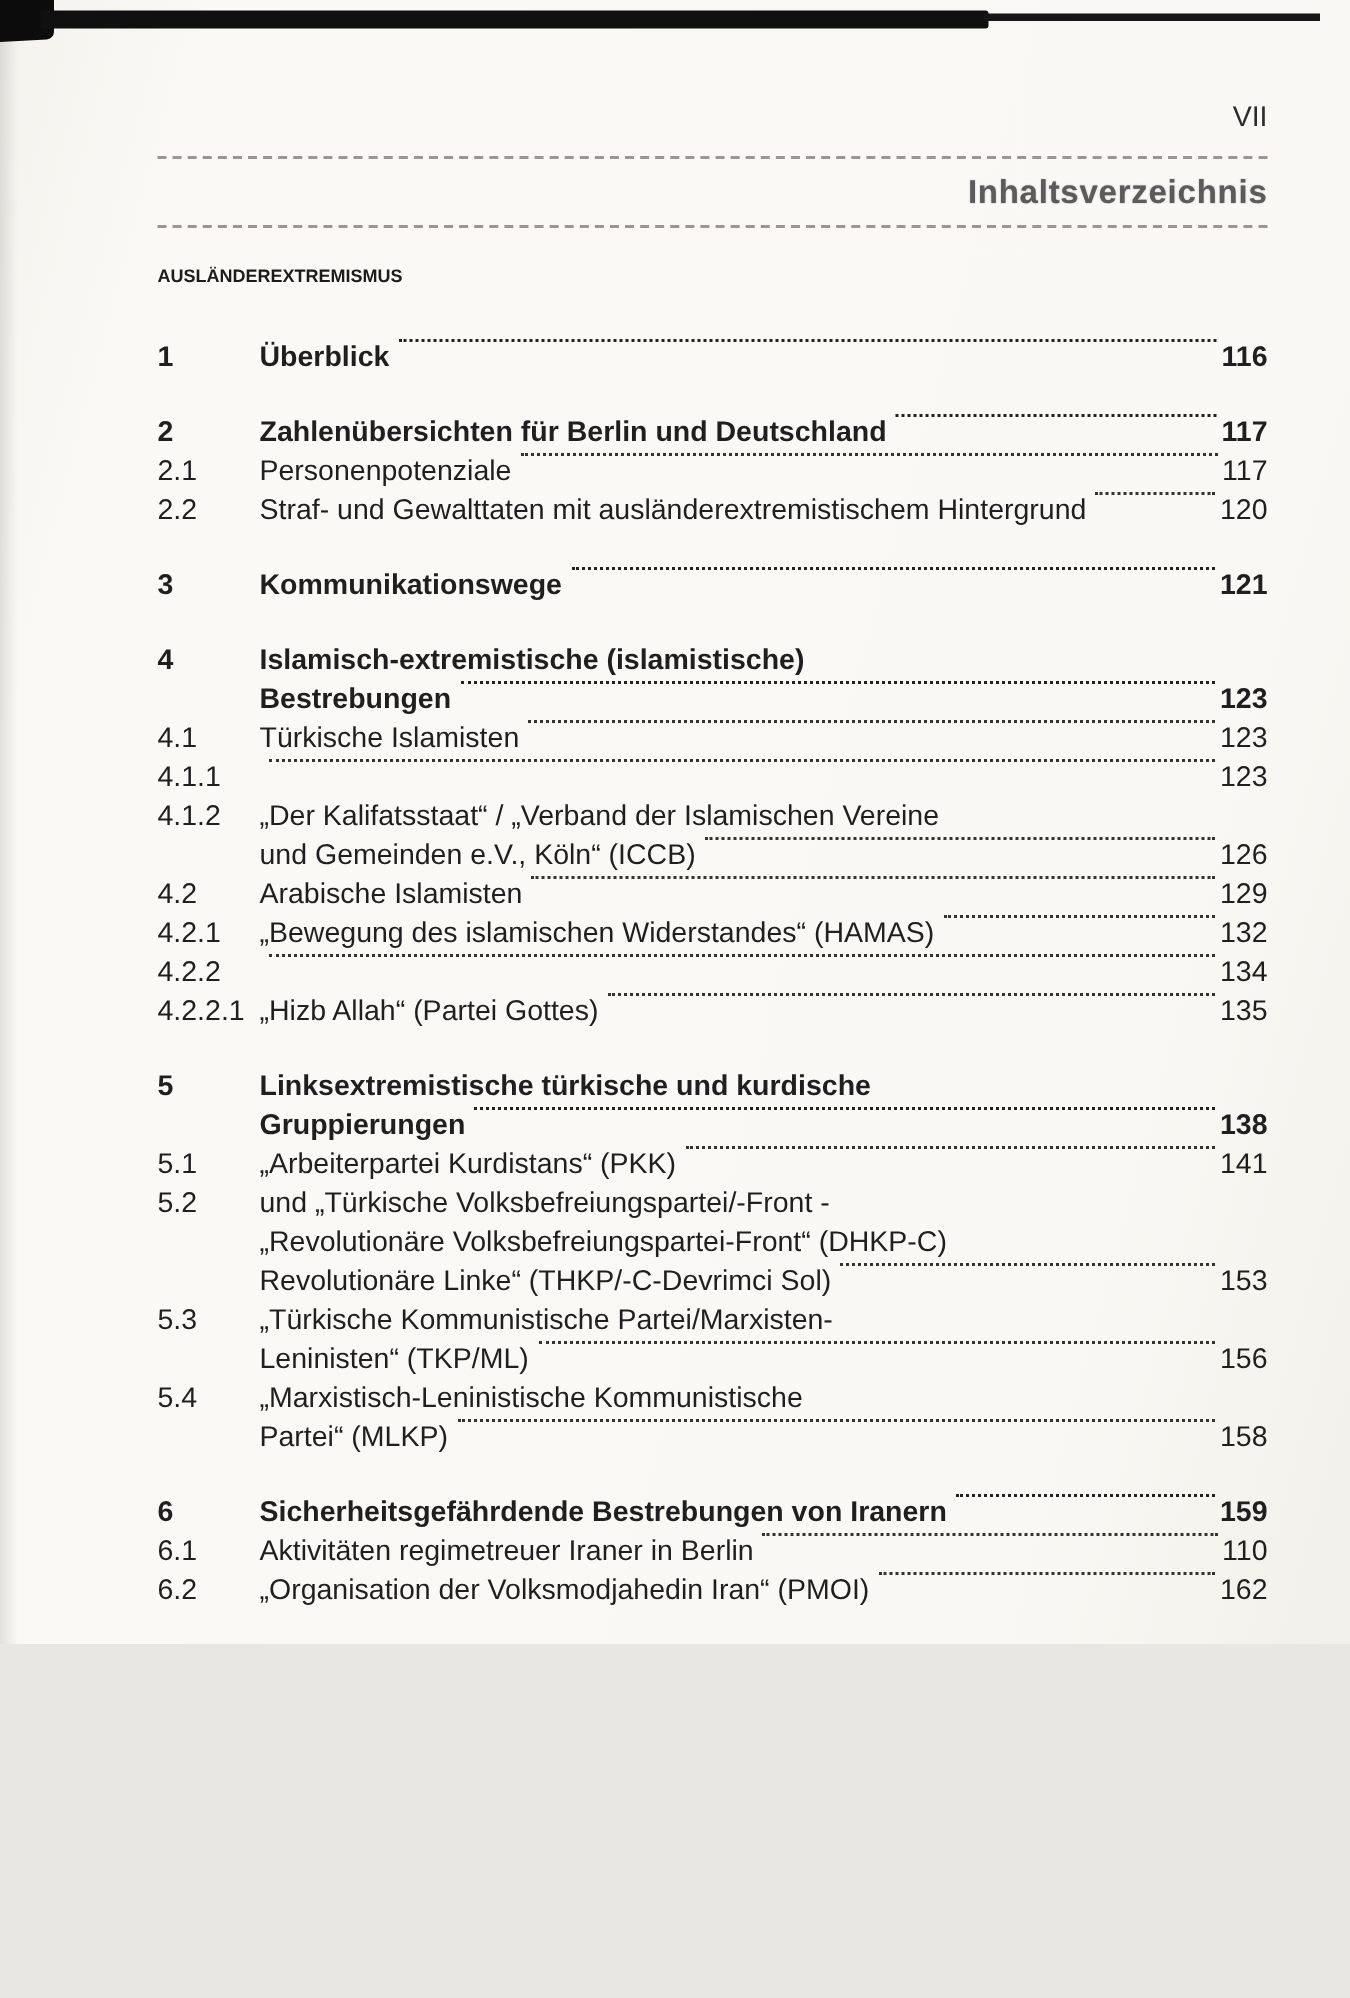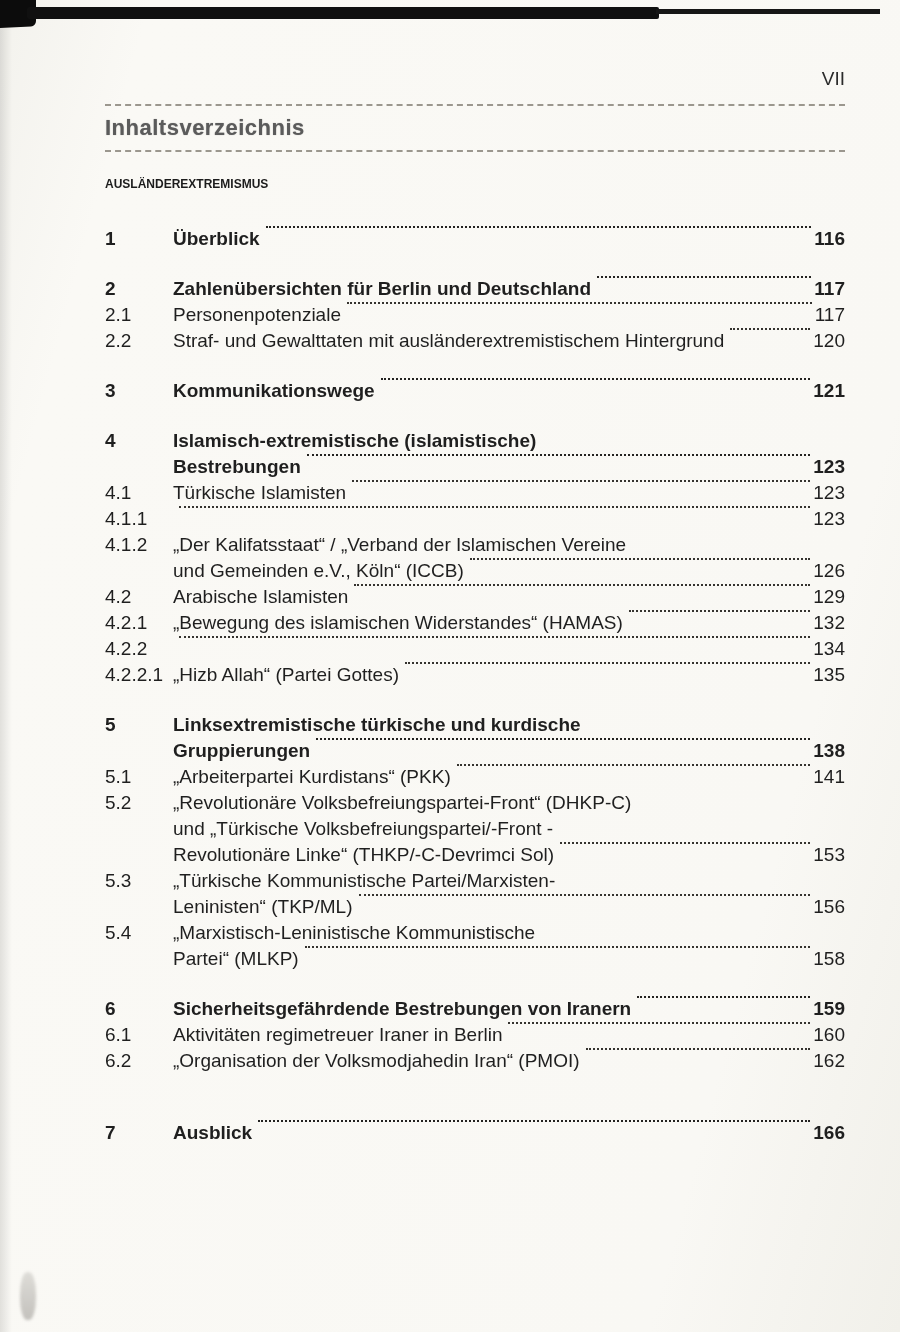--- a/index.html
+++ b/index.html
@@ -1,18 +1,18 @@
 <!DOCTYPE html>
 <html><head>
 <meta charset="utf-8">
 <style>
   html,body{margin:0;padding:0;background:#e8e7e3;}
   .page-wrap{
     position:relative;
-    width:900px;height:1332px;
+    width:900px;height:1096px;
     margin:0 auto;
     background:linear-gradient(105deg,#f3f2ed 0%,#faf9f5 12%,#f9f8f4 80%,#f1f0ea 100%);
     overflow:hidden;
     font-family:"Liberation Sans","DejaVu Sans",sans-serif;
     color:#1f1f1f;
   }
   .page-wrap::before{
     content:"";position:absolute;left:0;top:0;bottom:0;width:12px;
     background:linear-gradient(to right,rgba(0,0,0,0.10),rgba(0,0,0,0));
     pointer-events:none;
@@ -21,21 +21,21 @@
   .mark-corner{position:absolute;left:0;top:0;width:36px;height:28px;background:#0c0c0c;transform:skewY(-3deg);transform-origin:left top;border-bottom-right-radius:5px;}
   .mark-bar{position:absolute;left:27px;top:7px;width:632px;height:12px;background:#101010;border-radius:2px;}
   .mark-bar-thin{position:absolute;left:656px;top:9px;width:224px;height:5px;background:#161616;}
   .mark-smudge{position:absolute;left:20px;top:1272px;width:16px;height:48px;background:linear-gradient(#c8c6c1,#97948f);opacity:.55;border-radius:45%;filter:blur(1.5px);}
 
   .page{padding:68px 55px 0 105px;}
   .folio{text-align:right;font-size:19px;line-height:22px;color:#2b2b2b;}
   .rule{border-top:2px dashed #9b978e;height:0;}
   .rule-top{margin-top:14px;}
   .title{
-    margin:9px 0 9px 0;text-align:left;
+    margin:9px 0 9px 0;text-align:right;
     font-size:22px;line-height:26px;font-weight:700;
     color:#5b5b5b;letter-spacing:.5px;
     text-shadow:0 0 1px rgba(90,90,90,.55);
   }
   .section{font-size:12px;line-height:24px;font-weight:700;margin:20px 0 0 0;color:#1c1c1c;}
   .toc{margin-top:30px;font-size:19px;line-height:26px;}
   .entry{display:flex;align-items:flex-start;}
   .entry.gap{margin-top:24px;}
   .entry.gap-lg{margin-top:46px;}
   .entry.bold{font-weight:700;}
@@ -211,22 +211,22 @@
             <span class="line last">
               <span class="text">„Arbeiterpartei Kurdistans“ (PKK)</span>
               <span class="leader"></span>
               <span class="pg">141</span>
             </span>
           </span>
         </div>
         <div class="entry">
           <span class="num">5.2</span>
           <span class="body">
+            <span class="line">und „Türkische Volksbefreiungspartei/-Front -</span>
             <span class="line">„Revolutionäre Volksbefreiungspartei-Front“ (DHKP-C)</span>
-            <span class="line">und „Türkische Volksbefreiungspartei/-Front -</span>
             <span class="line last">
               <span class="text">Revolutionäre Linke“ (THKP/-C-Devrimci Sol)</span>
               <span class="leader"></span>
               <span class="pg">153</span>
             </span>
           </span>
         </div>
         <div class="entry">
           <span class="num">5.3</span>
           <span class="body">
@@ -258,21 +258,21 @@
               <span class="pg">159</span>
             </span>
           </span>
         </div>
         <div class="entry">
           <span class="num">6.1</span>
           <span class="body">
             <span class="line last">
               <span class="text">Aktivitäten regimetreuer Iraner in Berlin</span>
               <span class="leader"></span>
-              <span class="pg">160</span>
+              <span class="pg">110</span>
             </span>
           </span>
         </div>
         <div class="entry">
           <span class="num">6.2</span>
           <span class="body">
             <span class="line last">
               <span class="text">„Organisation der Volksmodjahedin Iran“ (PMOI)</span>
               <span class="leader"></span>
               <span class="pg">162</span>

